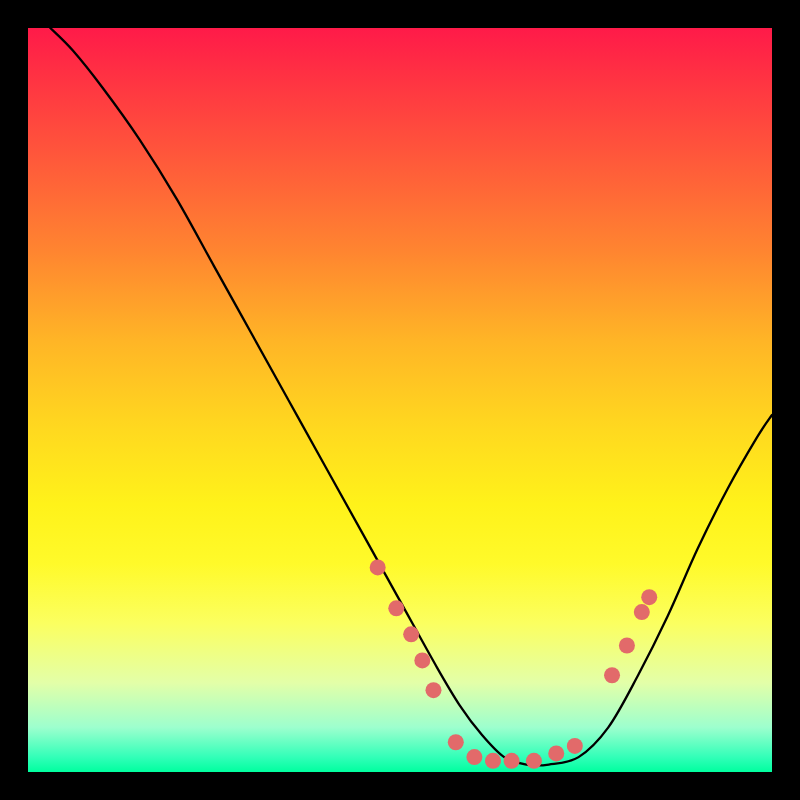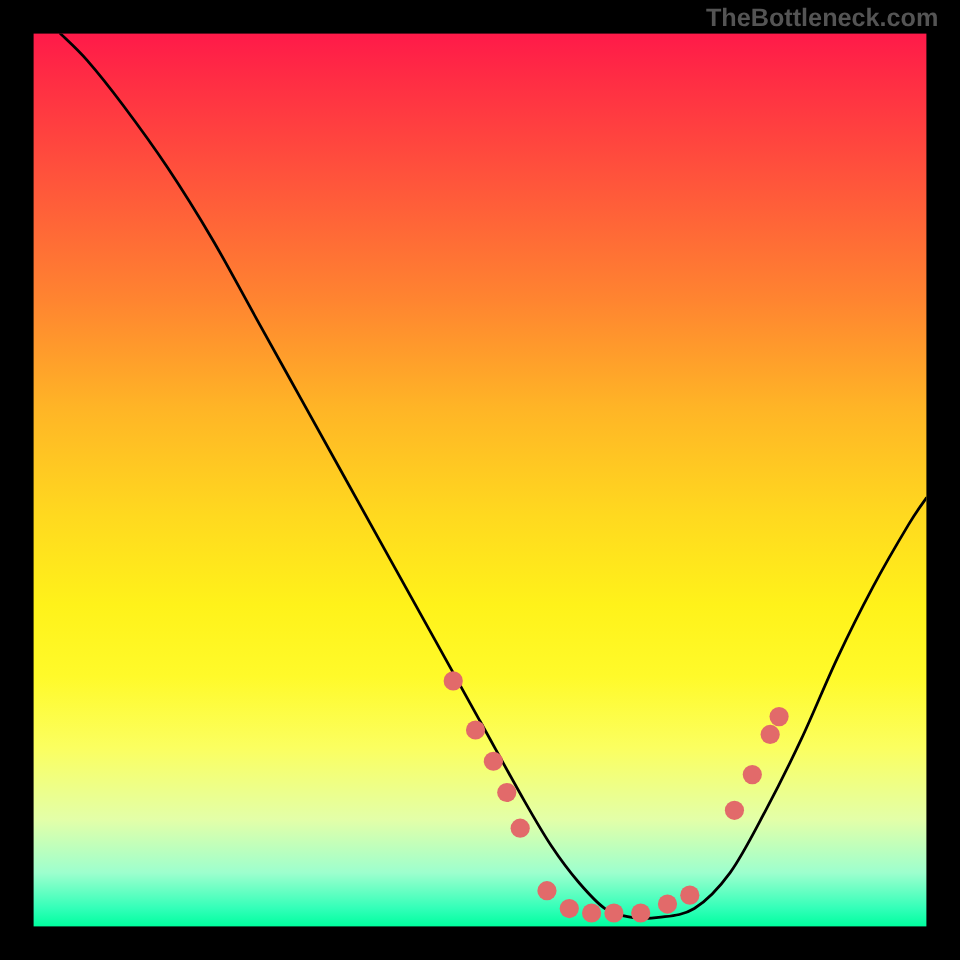--- a/index.html
+++ b/index.html
@@ -60,21 +60,20 @@
     left: 0;
     top: 0;
     width: 100%;
     height: 100%;
   }
 </style>
 </head>
 <body>
 
 <div class="container">
-  <div class="watermark">TheBottleneck.com</div>
   <div class="plot-area">
     <div class="gradient-bg"></div>
     <svg class="curve" viewBox="0 0 744 744" preserveAspectRatio="none">
       <path id="curve-path" fill="none" stroke="#000" stroke-width="2.3" stroke-linecap="round" d="M 22.32 0 C 26.04 3.720000000000008 35.96 12.400000000000054 44.64 22.32000000000005 C 53.32 32.240000000000045 63.24000000000001 44.639999999999986 74.4 59.51999999999998 C 85.56 74.39999999999998 99.19999999999999 93.00000000000001 111.6 111.60000000000002 C 124 130.20000000000002 136.4 150.04000000000002 148.8 171.12 C 161.20000000000002 192.2 173.6 215.76 186 238.07999999999998 C 198.4 260.4 210.79999999999998 282.72 223.2 305.04 C 235.6 327.36 247.99999999999997 349.68 260.4 372 C 272.79999999999995 394.32 285.20000000000005 416.64000000000004 297.6 438.96000000000004 C 310 461.28000000000003 322.40000000000003 483.59999999999997 334.8 505.91999999999996 C 347.2 528.24 359.6 550.56 372 572.88 C 384.4 595.2 399.28000000000003 622.48 409.20000000000005 639.84 C 419.12000000000006 657.2 424.08 665.88 431.52 677.04 C 438.96 688.1999999999999 446.4 698.1199999999999 453.84 706.8 C 461.28 715.48 468.72 724.16 476.16 729.12 C 483.6 734.08 491.04 735.3199999999999 498.48 736.56 C 505.92 737.8 512.12 737.8 520.8 736.56 C 529.4799999999999 735.3199999999999 540.6399999999999 735.3199999999999 550.56 729.12 C 560.48 722.9200000000001 570.4000000000001 713 580.32 699.36 C 590.24 685.72 600.16 665.88 610.0799999999999 647.28 C 619.9999999999999 628.68 629.9200000000001 608.84 639.84 587.76 C 649.76 566.68 659.6800000000001 541.88 669.6 520.8 C 679.52 499.71999999999997 689.44 479.88 699.36 461.28 C 709.28 442.67999999999995 721.6800000000001 421.59999999999997 729.12 409.2 C 736.56 396.8 741.52 390.6 744 386.88"></path>
       <g id="dots-group">
           <circle cx="349.68" cy="539.4" r="8" fill="#e26a6a"></circle>
           <circle cx="368.28" cy="580.3199999999999" r="8" fill="#e26a6a"></circle>
           <circle cx="383.16" cy="606.36" r="8" fill="#e26a6a"></circle>
           <circle cx="394.32" cy="632.4" r="8" fill="#e26a6a"></circle>
           <circle cx="405.48" cy="662.16" r="8" fill="#e26a6a"></circle>

